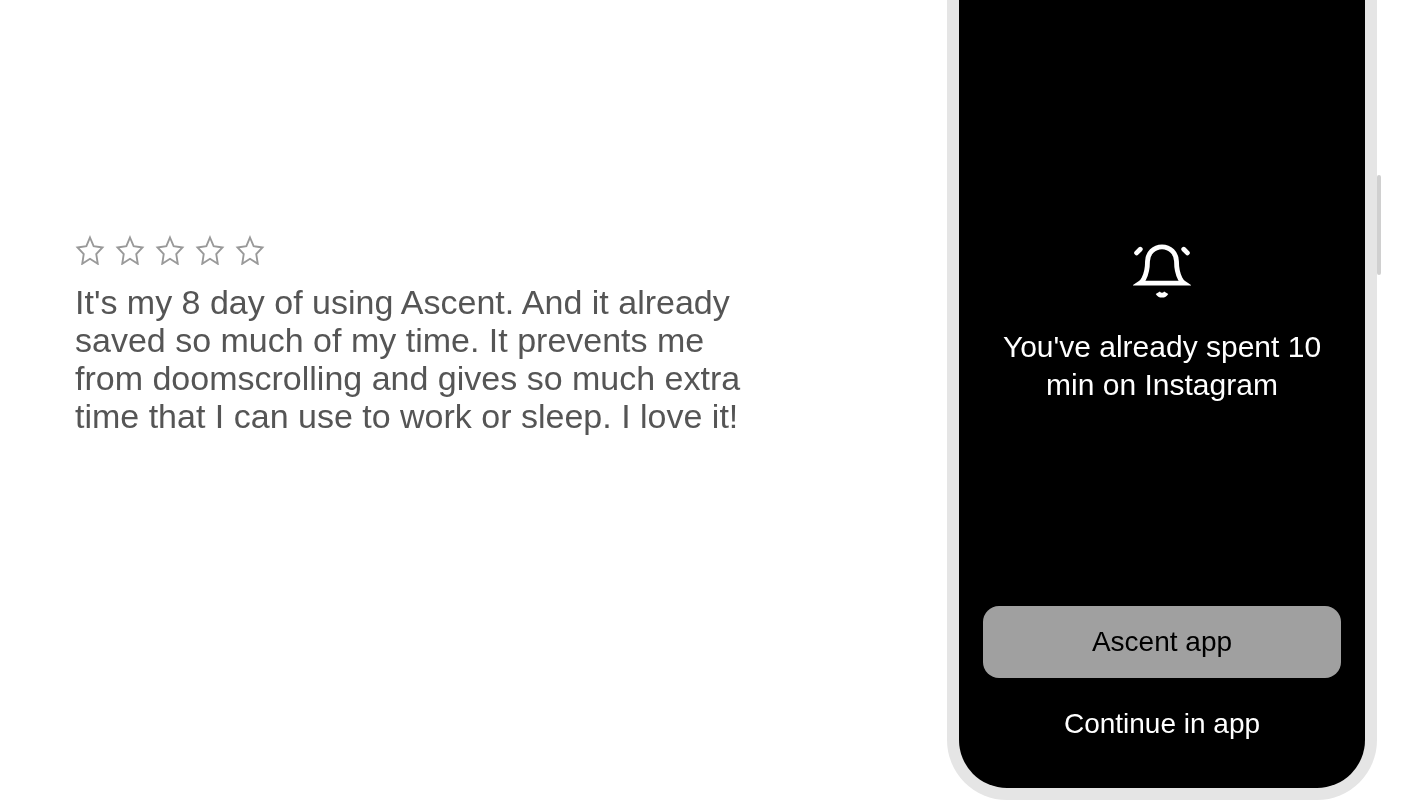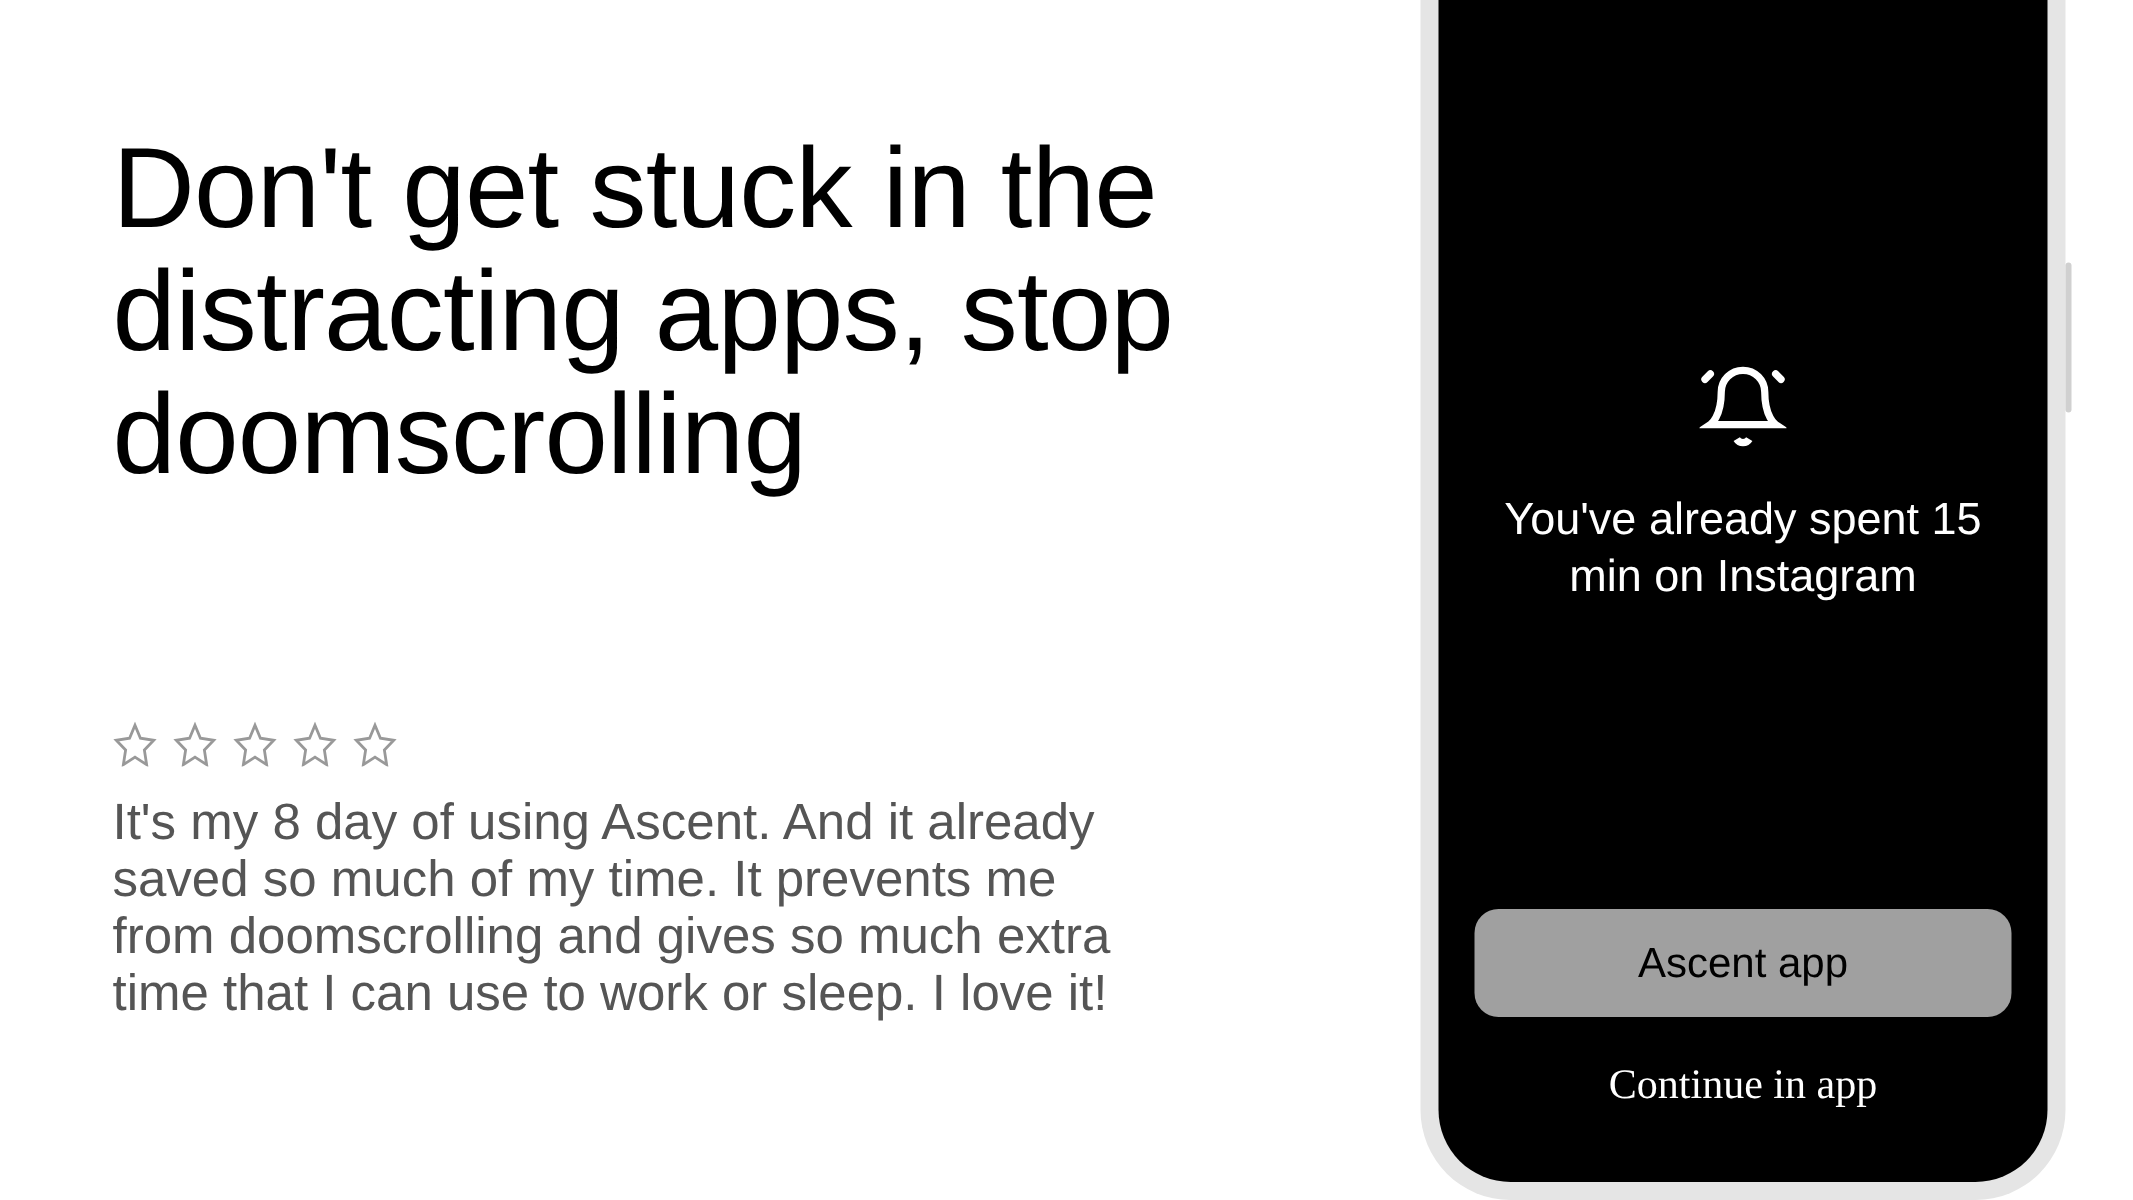--- a/index.html
+++ b/index.html
@@ -106,30 +106,29 @@
       font-size: 28px;
       font-family: inherit;
       margin-bottom: 22px;
       cursor: pointer;
     }
     .button-secondary {
       background: transparent;
       color: #fff;
       border: none;
       font-size: 28px;
-      font-family: Liberation Serif, serif;
+      font-family: Liberation Sans, sans-serif;
       cursor: pointer;
       padding: 8px;
     }
   </style>
 </head>
 <body>
 
 <div class="content-left">
-  <h1 class="headline">Don't get stuck in the distracting apps, stop doomscrolling</h1>
   <div class="review-block">
     <div class="stars">
       <svg class="star" viewBox="0 0 24 24" fill="none" stroke="#999" stroke-width="1.5">
           <path d="M12 2l2.9 6.9L22 10l-5 5.2 1.2 7.8L12 19l-6.2 4 1.2-7.8L2 10l7.1-1.1L12 2z"></path>
         </svg>
       <svg class="star" viewBox="0 0 24 24" fill="none" stroke="#999" stroke-width="1.5">
           <path d="M12 2l2.9 6.9L22 10l-5 5.2 1.2 7.8L12 19l-6.2 4 1.2-7.8L2 10l7.1-1.1L12 2z"></path>
         </svg>
       <svg class="star" viewBox="0 0 24 24" fill="none" stroke="#999" stroke-width="1.5">
           <path d="M12 2l2.9 6.9L22 10l-5 5.2 1.2 7.8L12 19l-6.2 4 1.2-7.8L2 10l7.1-1.1L12 2z"></path>
@@ -147,18 +146,18 @@
 
 <div class="phone-frame">
   <div class="phone-side-button"></div>
   <div class="phone-screen">
     <div class="alert-section">
       <svg class="bell-icon" viewBox="0 0 24 24" fill="none" stroke="#fff" stroke-width="2">
         <path d="M18 8a6 6 0 0 0-12 0c0 7-3 9-3 9h18s-3-2-3-9"></path>
         <path d="M13.73 21a2 2 0 0 1-3.46 0"></path>
         <path d="M3 3l-1.5 1.5M21 3l1.5 1.5" stroke-linecap="round"></path>
       </svg>
-      <div class="alert-text">You've already spent 15 min on Instagram</div>
+      <div class="alert-text">You've already spent 10 min on Instagram</div>
     </div>
     <button class="button-primary">Ascent app</button>
     <button class="button-secondary">Continue in app</button>
   </div>
 </div>
 
 </body></html>

